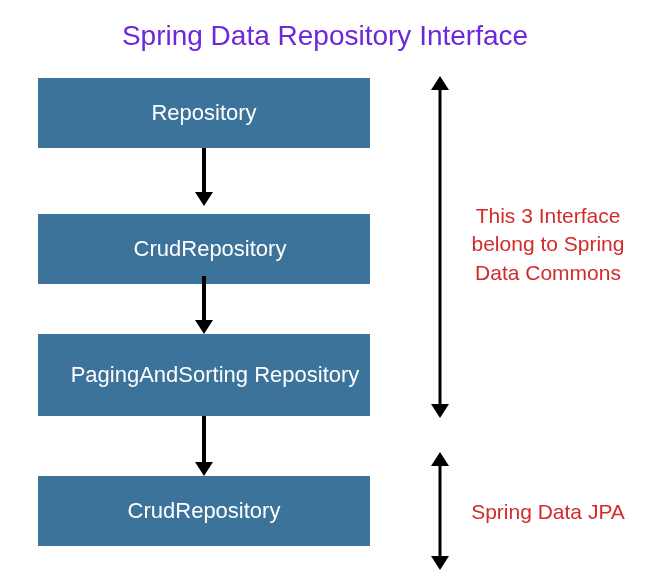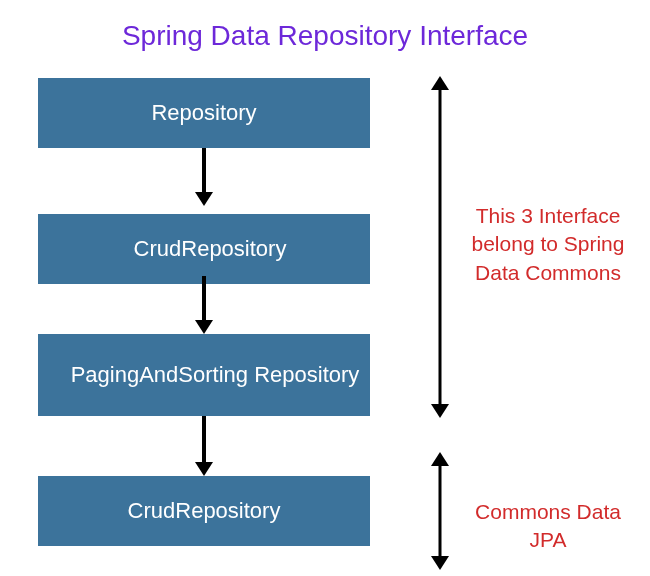--- a/index.html
+++ b/index.html
@@ -150,13 +150,13 @@
 </div>
 
 <div class="annotation ann1">This 3 Interface belong to Spring Data Commons</div>
 
 <div class="bracket bracket2">
   <div class="head-up"></div>
   <div class="shaft"></div>
   <div class="head-down"></div>
 </div>
 
-<div class="annotation ann2">Commons Data JPA</div>
+<div class="annotation ann2">Spring Data JPA</div>
 
 </body></html>

